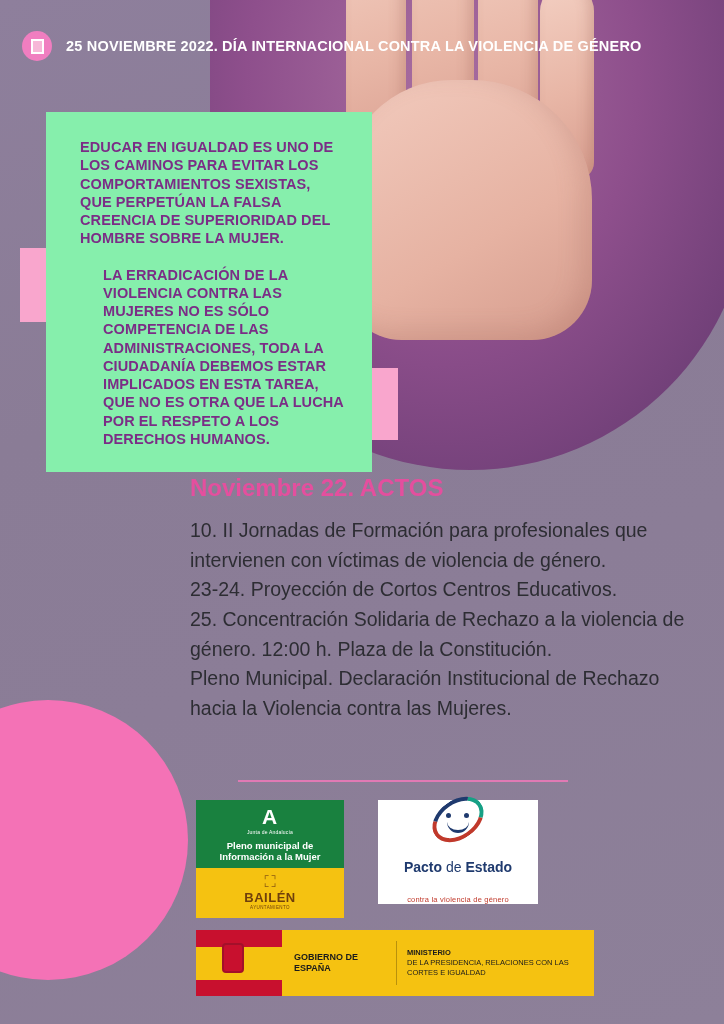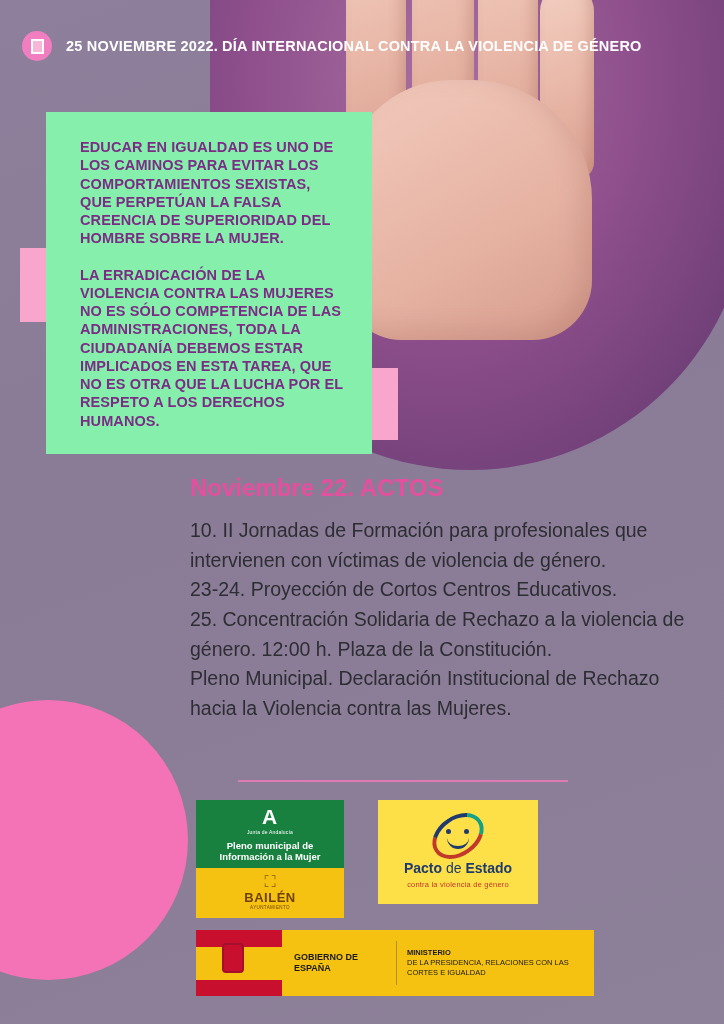--- a/index.html
+++ b/index.html
@@ -140,21 +140,21 @@
   }
   .pink-block p {
     margin: 0;
     color: #7b2d86;
     font-weight: bold;
     font-size: 14.5px;
     line-height: 1.26;
     letter-spacing: .1px;
     text-transform: uppercase;
   }
-  .pink-block p + p { margin-top: 18px; }
+  .pink-block p + p { margin-top: 18px; margin-left: 23px; }
 
   
   .actos-title {
     position: absolute;
     left: 190px;
     top: 474px;
     color: #e44f9e;
     font-weight: bold;
     font-size: 24px;
   }
@@ -244,26 +244,26 @@
   }
   .logo-cmim .bailen-sub {
     font-size: 4.5px;
     letter-spacing: .4px;
     color: #6f3f0c;
   }
 
   .logo-pacto {
     width: 160px;
     height: 104px;
-    background: #fde047;
+    background: #ffffff;
     display: flex;
     flex-direction: column;
     align-items: center;
     justify-content: center;
-    gap: 4px;
+    gap: 20px;
   }
   .pacto-face {
     position: relative;
     width: 56px;
     height: 40px;
   }
   .pacto-face .arc {
     position: absolute;
     inset: 0;
     border-radius: 50%;

